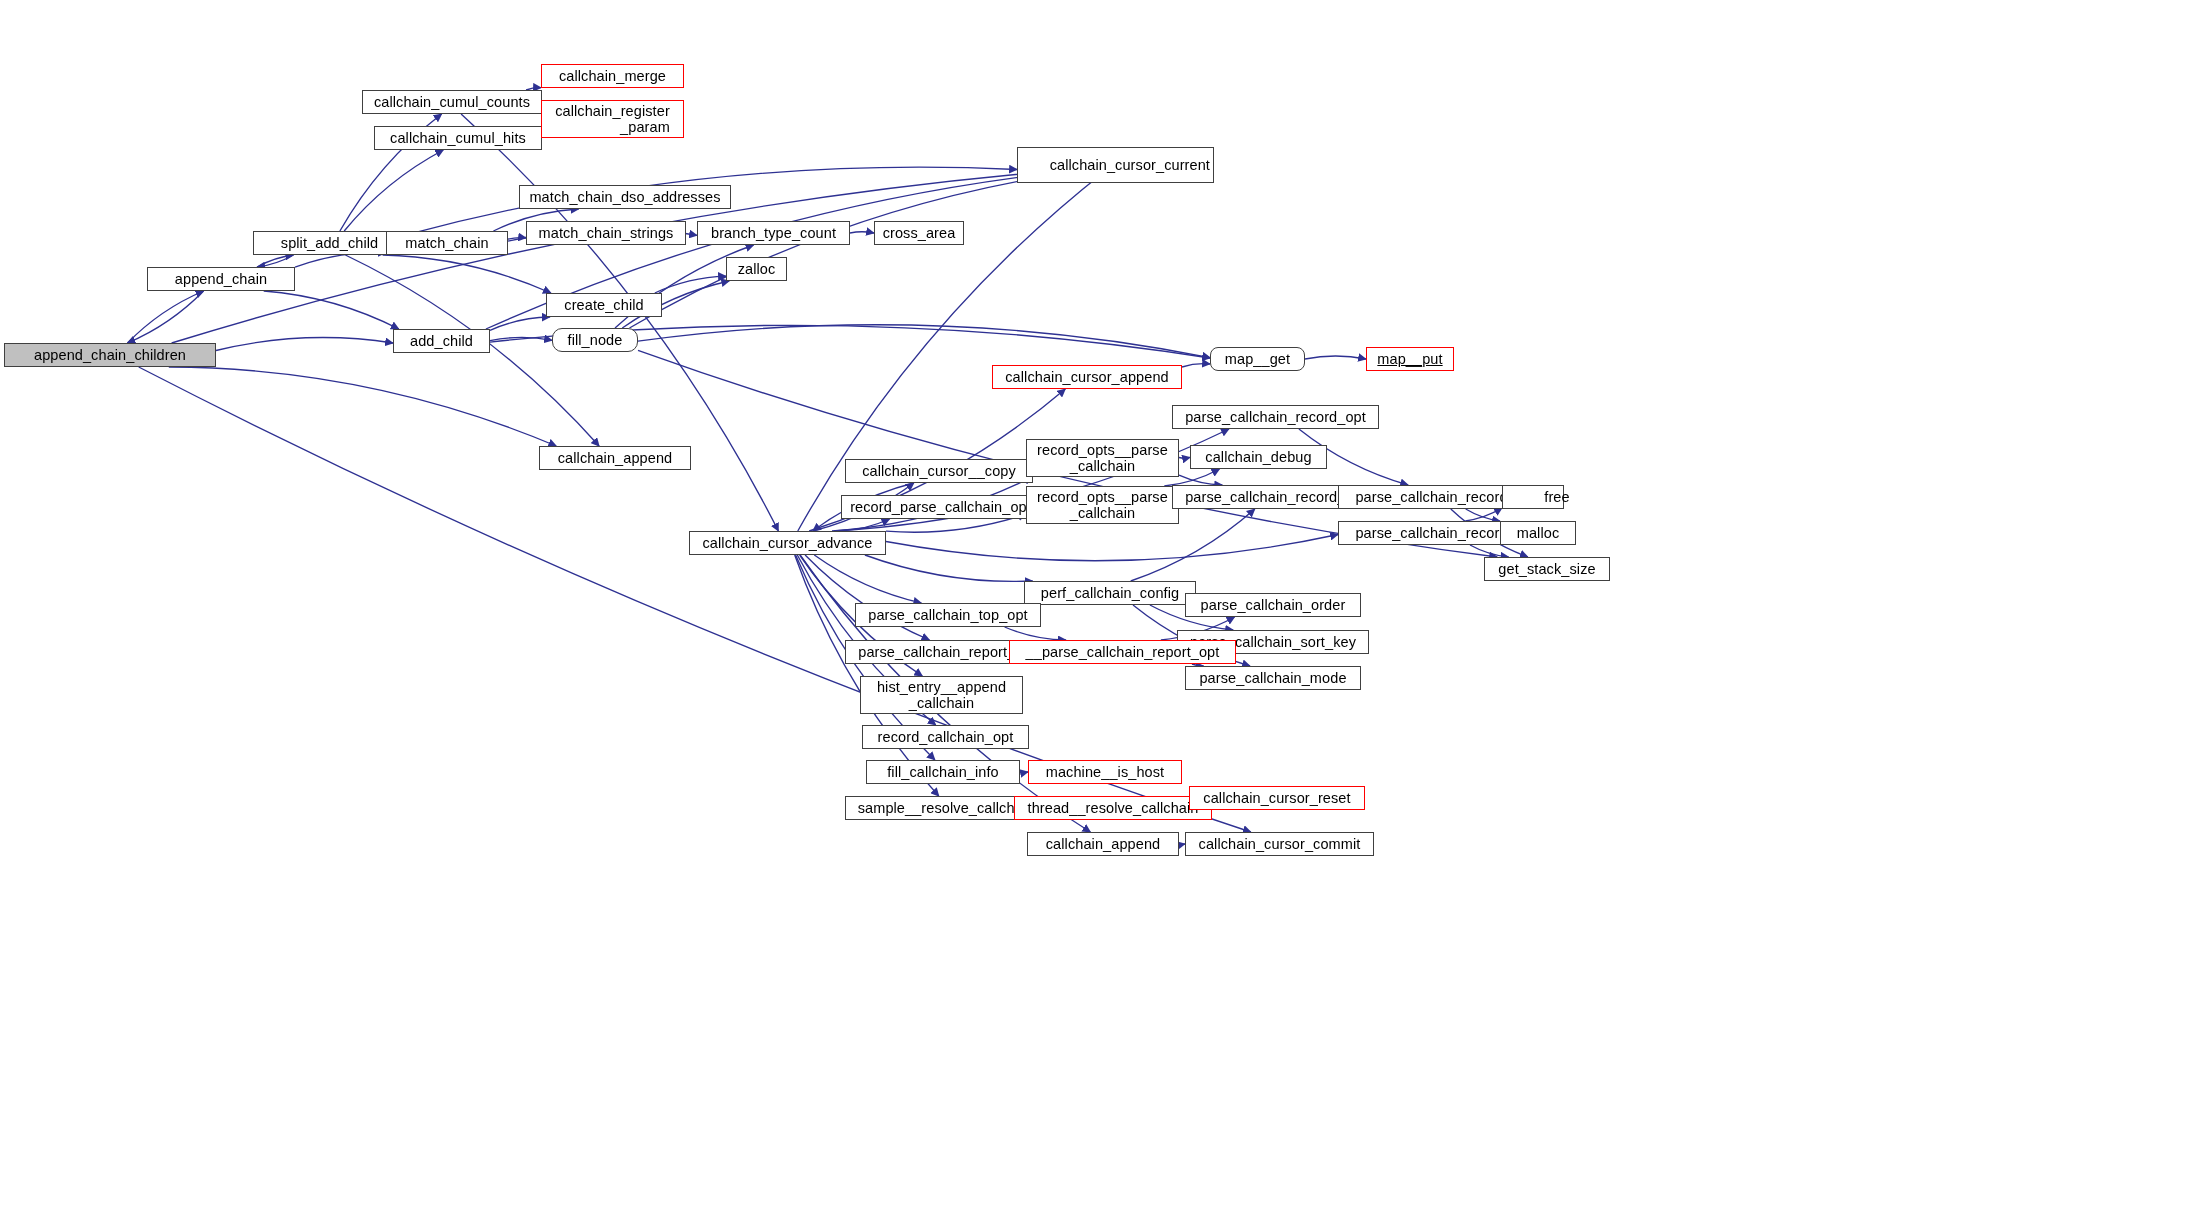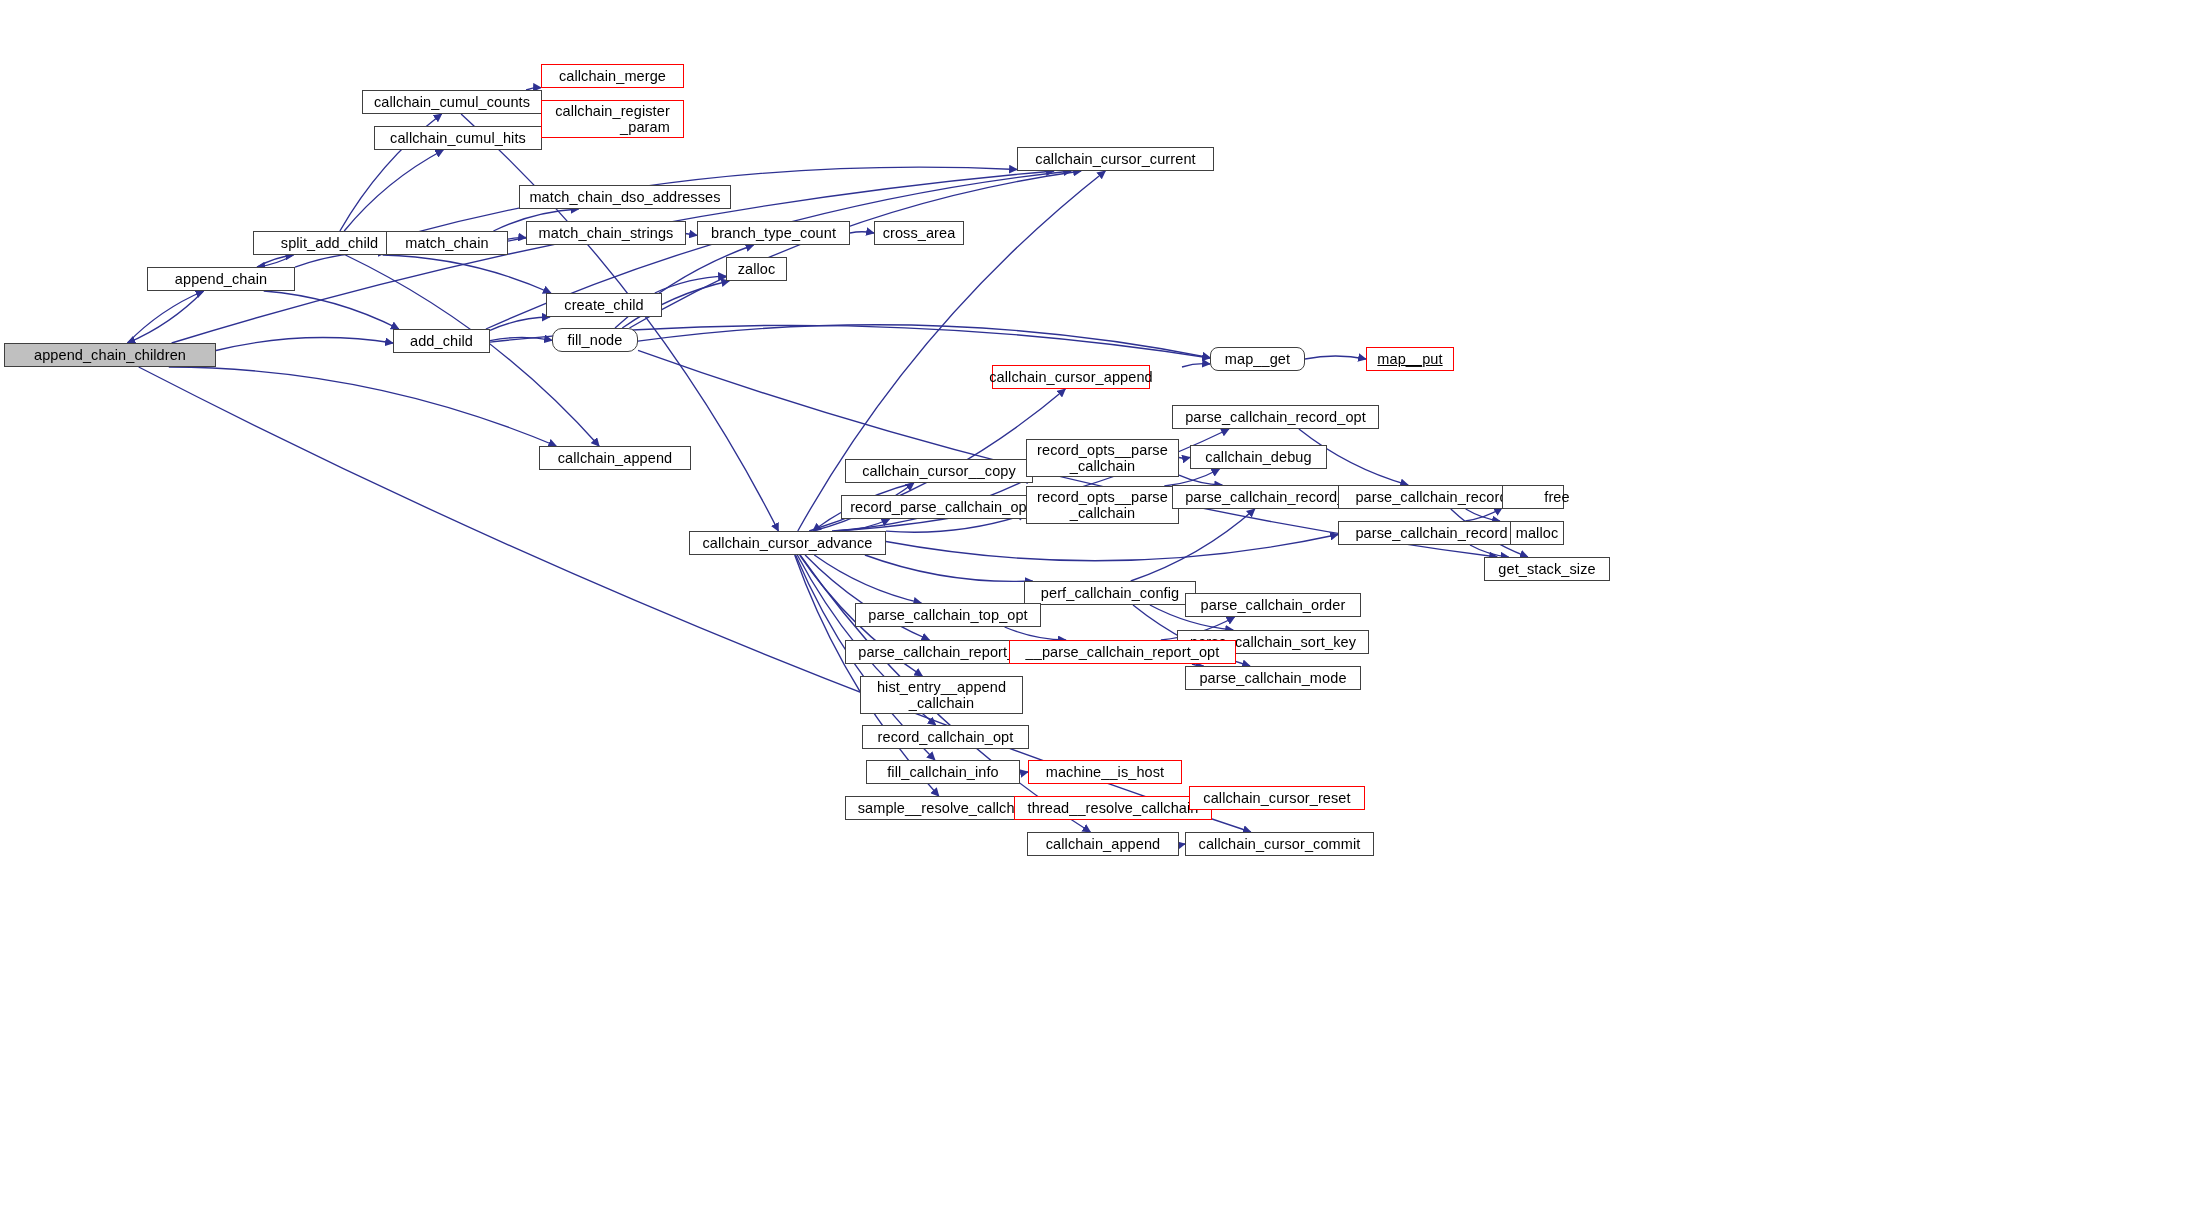--- a/index.html
+++ b/index.html
@@ -156,39 +156,39 @@
 _param</span></div>
       <div class="node" style="left: 386px; top: 231px; width: 122px; height: 24px;"><span class="node-label">match_chain</span></div>
       <div class="node" style="left: 519px; top: 185px; width: 212px; height: 24px;"><span class="node-label">match_chain_dso_addresses</span></div>
       <div class="node" style="left: 526px; top: 221px; width: 160px; height: 24px;"><span class="node-label">match_chain_strings</span></div>
       <div class="node" style="left: 697px; top: 221px; width: 153px; height: 24px;"><span class="node-label">branch_type_count</span></div>
       <div class="node" style="left: 874px; top: 221px; width: 90px; height: 24px;"><span class="node-label">cross_area</span></div>
       <div class="node" style="left: 726px; top: 257px; width: 61px; height: 24px;"><span class="node-label">zalloc</span></div>
       <div class="node" style="left: 546px; top: 293px; width: 116px; height: 24px;"><span class="node-label">create_child</span></div>
       <div class="node" style="left: 393px; top: 329px; width: 97px; height: 24px;"><span class="node-label">add_child</span></div>
       <div class="node" style="left: 552px; top: 328px; width: 86px; height: 24px; border-radius: 10px;"><span class="node-label">fill_node</span></div>
-      <div class="node" style="left: 1017px; top: 147px; width: 197px; height: 24px;"><span class="node-label">callchain_cursor_current</span></div>
+      <div class="node" style="left: 1017px; top: 147px; width: 197px; height: 36px; justify-content: flex-end;"><span class="node-label">callchain_cursor_current</span></div>
       <div class="node" style="left: 1210px; top: 347px; width: 95px; height: 24px; border-radius: 8px;"><span class="node-label">map__get</span></div>
       <div class="node red" style="left: 1366px; top: 347px; width: 88px; height: 24px; text-decoration: underline;"><span class="node-label">map__put</span></div>
       <div class="node" style="left: 539px; top: 446px; width: 152px; height: 24px;"><span class="node-label">callchain_append</span></div>
-      <div class="node red" style="left: 992px; top: 365px; width: 158px; height: 24px;"><span class="node-label">callchain_cursor_append</span></div>
+      <div class="node red" style="left: 992px; top: 365px; width: 190px; height: 24px;"><span class="node-label">callchain_cursor_append</span></div>
       <div class="node" style="left: 1172px; top: 405px; width: 207px; height: 24px;"><span class="node-label">parse_callchain_record_opt</span></div>
       <div class="node" style="left: 845px; top: 459px; width: 188px; height: 24px;"><span class="node-label">callchain_cursor__copy</span></div>
       <div class="node" style="left: 1026px; top: 439px; width: 153px; height: 38px;"><span class="node-label">record_opts__parse
 _callchain</span></div>
       <div class="node" style="left: 1190px; top: 445px; width: 137px; height: 24px;"><span class="node-label">callchain_debug</span></div>
       <div class="node" style="left: 841px; top: 495px; width: 199px; height: 24px;"><span class="node-label">record_parse_callchain_opt</span></div>
       <div class="node" style="left: 1026px; top: 486px; width: 153px; height: 38px;"><span class="node-label">record_opts__parse
 _callchain</span></div>
       <div class="node" style="left: 1172px; top: 485px; width: 207px; height: 24px;"><span class="node-label">parse_callchain_record_opt</span></div>
       <div class="node" style="left: 1338px; top: 485px; width: 187px; height: 24px;"><span class="node-label">parse_callchain_record</span></div>
       <div class="node" style="left: 1502px; top: 485px; width: 62px; height: 24px; padding-left: 48px;"><span class="node-label">free</span></div>
       <div class="node" style="left: 689px; top: 531px; width: 197px; height: 24px;"><span class="node-label">callchain_cursor_advance</span></div>
       <div class="node" style="left: 1338px; top: 521px; width: 187px; height: 24px;"><span class="node-label">parse_callchain_record</span></div>
-      <div class="node" style="left: 1500px; top: 521px; width: 54px; height: 24px; margin-left: 10px;"><span class="node-label">malloc</span></div>
+      <div class="node" style="left: 1500px; top: 521px; width: 76px; height: 24px;"><span class="node-label">malloc</span></div>
       <div class="node" style="left: 1484px; top: 557px; width: 126px; height: 24px;"><span class="node-label">get_stack_size</span></div>
       <div class="node" style="left: 1024px; top: 581px; width: 172px; height: 24px;"><span class="node-label">perf_callchain_config</span></div>
       <div class="node" style="left: 1185px; top: 593px; width: 176px; height: 24px;"><span class="node-label">parse_callchain_order</span></div>
       <div class="node" style="left: 855px; top: 603px; width: 186px; height: 24px;"><span class="node-label">parse_callchain_top_opt</span></div>
       <div class="node" style="left: 1177px; top: 630px; width: 192px; height: 24px;"><span class="node-label">parse_callchain_sort_key</span></div>
       <div class="node" style="left: 845px; top: 640px; width: 204px; height: 24px;"><span class="node-label">parse_callchain_report_opt</span></div>
       <div class="node red" style="left: 1009px; top: 640px; width: 227px; height: 24px;"><span class="node-label">__parse_callchain_report_opt</span></div>
       <div class="node" style="left: 1185px; top: 666px; width: 176px; height: 24px; text-align: center;"><span class="node-label">parse_callchain_mode</span></div>
       <div class="node" style="left: 860px; top: 676px; width: 163px; height: 38px;"><span class="node-label">hist_entry__append
 _callchain</span></div>

